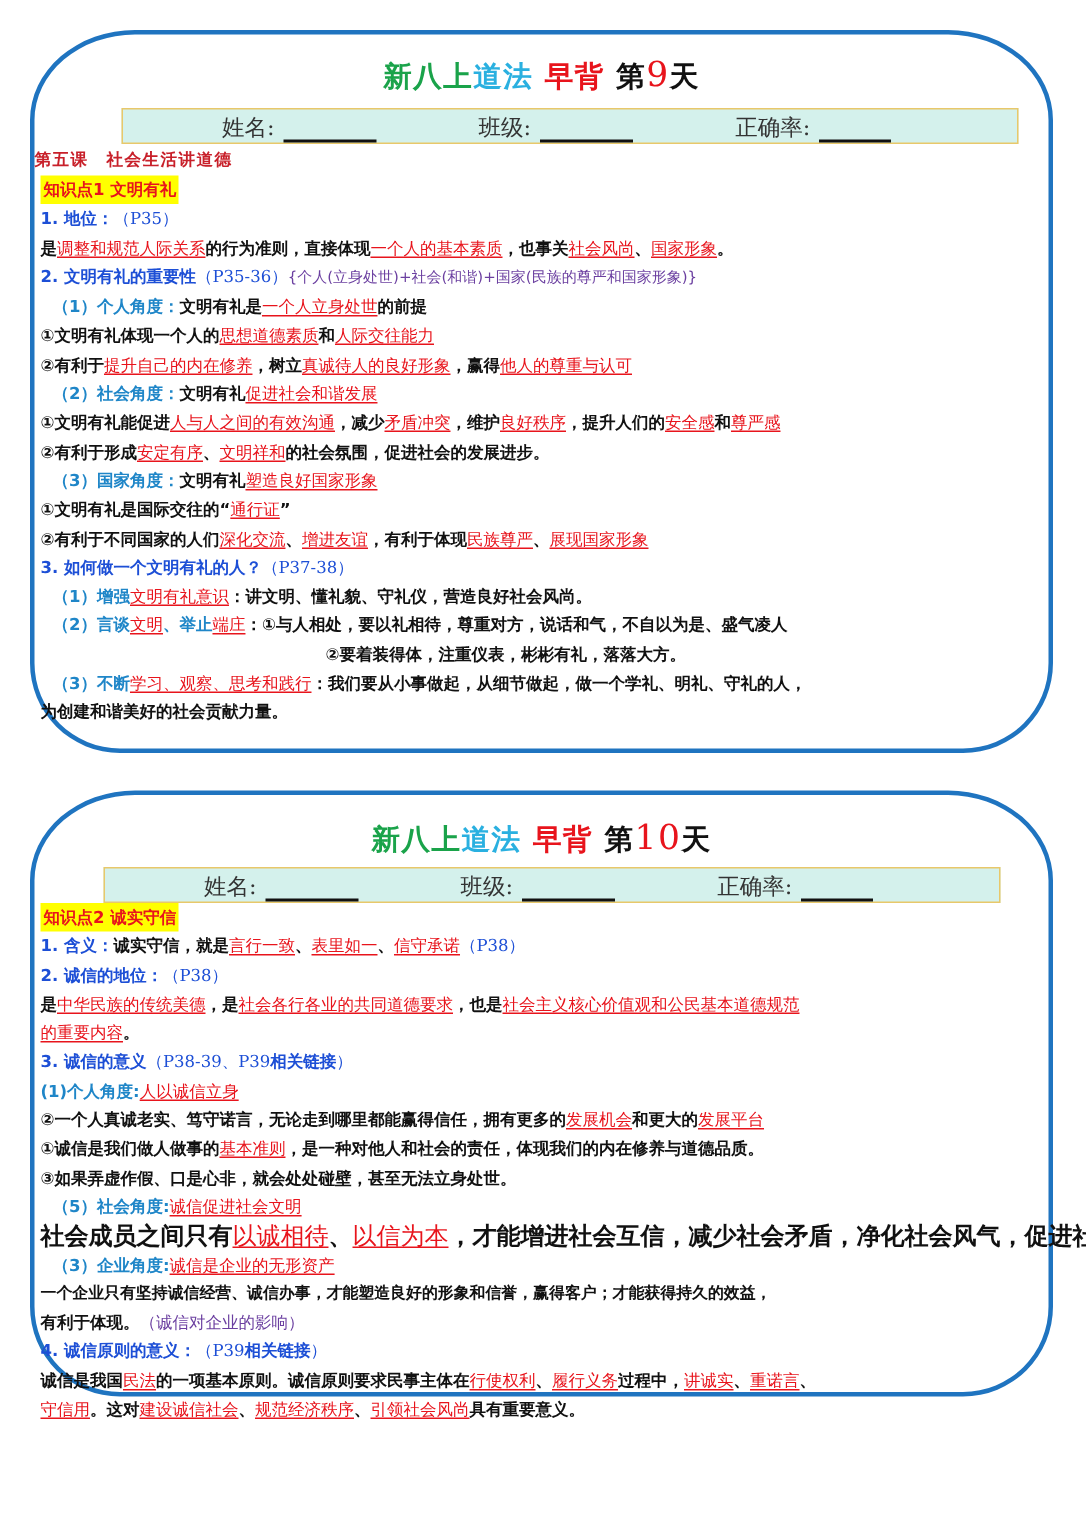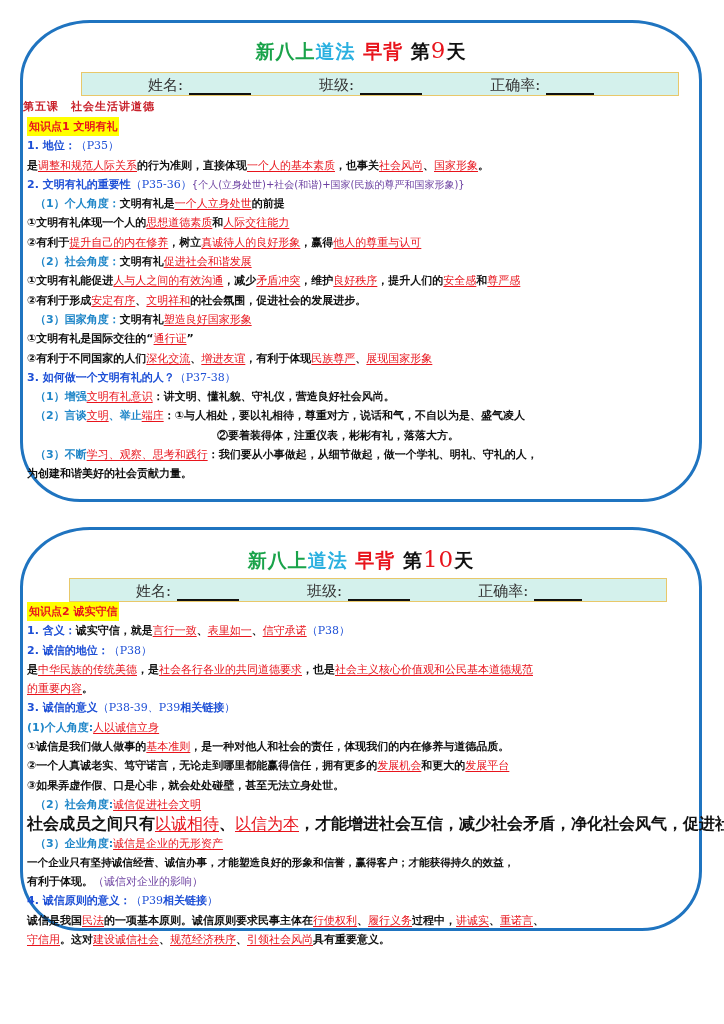--- a/index.html
+++ b/index.html
@@ -23,21 +23,21 @@
   .lesson { position:absolute; left:0; right:0; color:#c8202a; font-size:11px; font-weight:bold; letter-spacing:1px; }
   .content { position:absolute; left:4px; right:18px; font-size:11px; font-weight:bold; line-height:19.3px; }
   .line { white-space:nowrap; }
   .kp { display:inline-block; background:#ffff00; color:#e8141c; padding:0 2px; font-weight:bold; }
   .blue { color:#1d4fd6; }
   .teal { color:#1f86c8; }
   .purple { color:#6b3fa0; font-weight:normal; }
   .red-u { color:#e8141c; text-decoration:underline; text-decoration-color:#e8141c; text-underline-offset:2px; font-weight:normal; }
   .serif { font-family:"DejaVu Serif", serif; font-weight:normal; }
   .indent { padding-left:8px; }
-  .center2 { padding-left:190px;font-family:Liberation Serif, serif; }
+  .center2 { padding-left:190px; }
 </style>
 </head>
 <body>
 
 <div class="card" id="card1">
   <div class="title" style="top:14px;">
     <span class="t-green">新八上</span><span class="t-cyan">道法</span>
     <span class="t-red">早背</span>
     <span class="t-black">第</span><span class="t-num">9</span><span class="t-black">天</span>
   </div>
@@ -102,24 +102,24 @@
   </div>
 
   <div class="content" style="top:72px;">
     <div class="line"><span class="kp">知识点2 诚实守信</span></div>
     <div class="line"><span class="blue">1. 含义：</span><span>诚实守信，就是</span><span class="red-u">言行一致</span><span>、</span><span class="red-u">表里如一</span><span>、</span><span class="red-u">信守承诺</span><span class="blue serif">（P38）</span></div>
     <div class="line"><span class="blue">2. 诚信的地位：</span><span class="blue serif">（P38）</span></div>
     <div class="line"><span>是</span><span class="red-u">中华民族的传统美德</span><span>，是</span><span class="red-u">社会各行各业的共同道德要求</span><span>，也是</span><span class="red-u">社会主义核心价值观和公民基本道德规范</span></div>
     <div class="line"><span class="red-u">的重要内容</span><span>。</span></div>
     <div class="line"><span class="blue">3.  诚信的意义</span><span class="blue serif">（P38-39、P39</span><span class="blue">相关链接</span><span class="blue serif">）</span></div>
     <div class="line"><span class="teal">(1)个人角度:</span><span class="red-u">人以诚信立身</span></div>
+    <div class="line"><span>②一个人真诚老实、笃守诺言，无论走到哪里都能赢得信任，拥有更多的</span><span class="red-u">发展机会</span><span>和更大的</span><span class="red-u">发展平台</span></div>
     <div class="line"><span>①诚信是我们做人做事的</span><span class="red-u">基本准则</span><span>，是一种对他人和社会的责任，体现我们的内在修养与道德品质。</span></div>
-    <div class="line"><span>②一个人真诚老实、笃守诺言，无论走到哪里都能赢得信任，拥有更多的</span><span class="red-u">发展机会</span><span>和更大的</span><span class="red-u">发展平台</span></div>
     <div class="line"><span>③如果弄虚作假、口是心非，就会处处碰壁，甚至无法立身处世。</span></div>
-    <div class="line indent"><span class="teal">（2）社会角度:</span><span class="red-u">诚信促进社会文明</span></div>
+    <div class="line indent"><span class="teal">（5）社会角度:</span><span class="red-u">诚信促进社会文明</span></div>
     <div class="line" style="font-size:16px;"><span>社会成员之间只有</span><span class="red-u">以诚相待</span><span>、</span><span class="red-u">以信为本</span><span>，才能增进社会互信，减少社会矛盾，净化社会风气，促进社会和谐</span></div>
     <div class="line indent"><span class="teal">（3）企业角度:</span><span class="red-u">诚信是企业的无形资产</span></div>
     <div class="line" style="font-size:10.6px;"><span>一个企业只有坚持诚信经营、诚信办事，才能塑造良好的形象和信誉，赢得客户；才能获得持久的效益，</span></div>
     <div class="line"><span>有利于体现。</span><span class="purple">（诚信对企业的影响）</span></div>
     <div class="line"><span class="blue">4. 诚信原则的意义：</span><span class="blue serif">（P39</span><span class="blue">相关链接</span><span class="blue serif">）</span></div>
     <div class="line"><span>诚信是我国</span><span class="red-u">民法</span><span>的一项基本原则。诚信原则要求民事主体在</span><span class="red-u">行使权利</span><span>、</span><span class="red-u">履行义务</span><span>过程中，</span><span class="red-u">讲诚实</span><span>、</span><span class="red-u">重诺言</span><span>、</span></div>
     <div class="line"><span class="red-u">守信用</span><span>。这对</span><span class="red-u">建设诚信社会</span><span>、</span><span class="red-u">规范经济秩序</span><span>、</span><span class="red-u">引领社会风尚</span><span>具有重要意义。</span></div>
   </div>
 </div>
 

